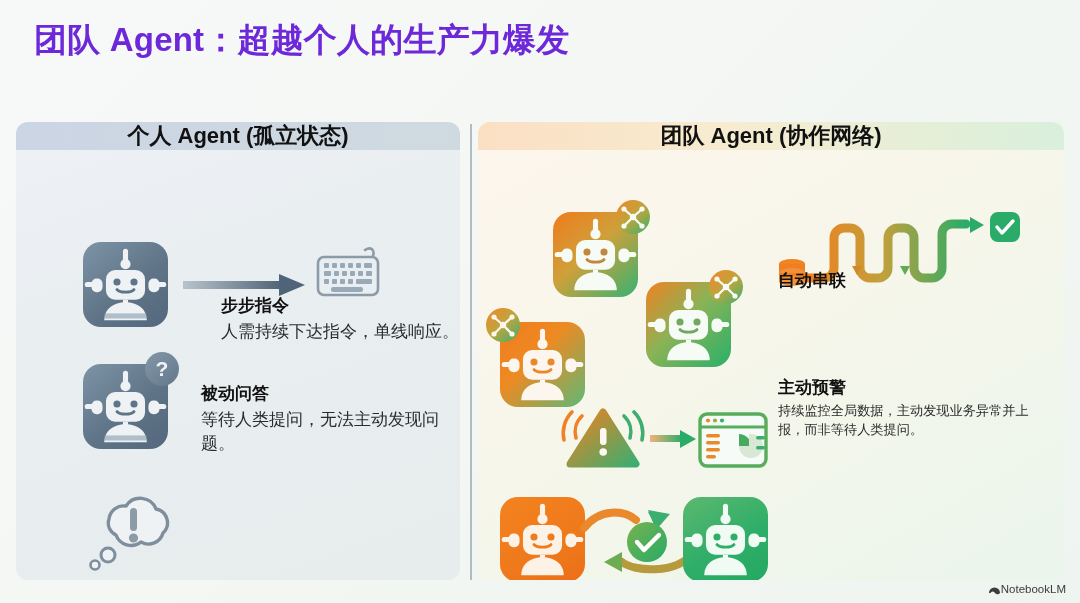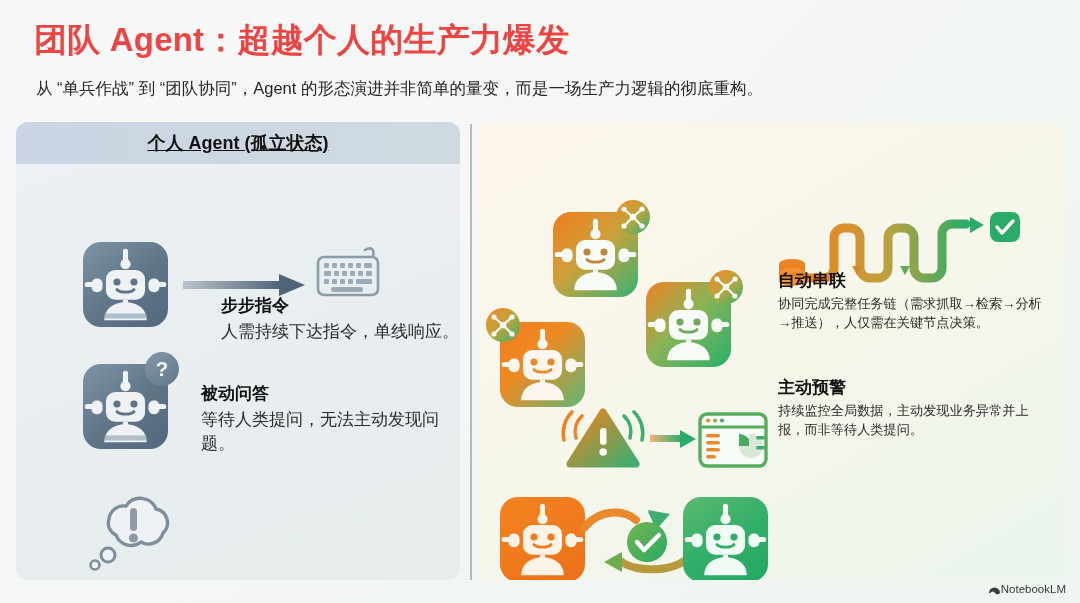--- a/index.html
+++ b/index.html
@@ -7,33 +7,33 @@
   body {
     font-family:"Liberation Sans","DejaVu Sans",sans-serif;
     background:linear-gradient(135deg,#f7f9f8 0%,#f4f7f4 45%,#eef4ef 100%);
     position:relative; overflow:hidden; color:#1b1b1b;
   }
   #stage { position:absolute; inset:0; }
 
   
   .page-title {
     position:absolute; left:34px; top:18px;
-    font-size:33px; font-weight:700; letter-spacing:.2px; color:#ef4444;
+    font-size:33px; font-weight:700; letter-spacing:.2px; color:#6d28d9;
     white-space:nowrap;
   }
   .page-subtitle {
     position:absolute; left:36px; top:78px;
     font-size:16.5px; font-weight:400; color:#262626; white-space:nowrap;
   }
 
   
   .panel { position:absolute; border-radius:12px; overflow:hidden; }
   .panel-head {
-    height:42px; display:flex; align-items:center; justify-content:center;
-    font-size:18px; font-weight:700; color:#111;text-decoration:underline;
+    height:28px; display:flex; align-items:center; justify-content:center;
+    font-size:22px; font-weight:700; color:#111;
   }
   .panel-body { position:absolute; left:0; right:0; top:42px; bottom:0; }
 
   #panel-left { left:16px; top:122px; width:444px; height:458px;
     background:linear-gradient(160deg,#eef1f5 0%,#e9eef1 40%,#e6edec 100%); }
   #panel-left .panel-head {
     background:linear-gradient(90deg,#ccd5e4 0%,#cdd7e2 45%,#cfdae0 100%); }
 
   #panel-right { left:478px; top:122px; width:586px; height:458px;
     background:linear-gradient(150deg,#fdf6ec 0%,#f7f6ea 45%,#eaf5ec 100%); }
@@ -83,21 +83,20 @@
   .watermark svg { display:block; }
 
   .abs { position:absolute; }
 </style>
 </head>
 <body>
 
 <div id="stage">
 
   <div class="page-title">团队 Agent：超越个人的生产力爆发</div>
-  <div class="page-subtitle">从 “单兵作战” 到 “团队协同”，Agent 的形态演进并非简单的量变，而是一场生产力逻辑的彻底重构。</div>
 
   <div class="divider"></div>
 
   <div class="panel" id="panel-left">
     <div class="panel-head">个人 Agent (孤立状态)</div>
     <div class="panel-body">
 
       <div class="l-row" id="l-row-1">
         <div class="robot slate">
           <svg viewBox="0 0 100 100">
@@ -201,20 +200,21 @@
         <div class="item-desc">人需持续下达指令，单线响应。</div>
       </div>
       <div class="l-text-2">
         <div class="item-title">被动问答</div>
         <div class="item-desc">等待人类提问，无法主动发现问题。</div>
       </div>
     </div>
   </div>
 
   <div class="panel" id="panel-right">
+    <div class="panel-head">团队 Agent (协作网络)</div>
     <div class="panel-body">
 
       <div class="abs" style="left:75px; top:48px;">
         <div class="robot mix">
           <svg viewBox="0 0 100 100">
             <g fill="#f6fbf6">
               <rect x="47" y="8" width="6" height="16" rx="3"></rect>
               <circle cx="50" cy="26" r="6"></circle>
               <rect x="27" y="33" width="46" height="35" rx="11"></rect>
               <rect x="10" y="43" width="13" height="16" rx="6"></rect>
@@ -464,21 +464,20 @@
               <path d="M40 56c3 4 17 4 20 0" stroke="#2fae6a" stroke-width="3.4" fill="none" stroke-linecap="round"></path>
             </g>
           </svg>
         </div>
       </div>
     </div>
   </div>
 
   <div class="r-text" id="r-text-1">
     <div class="item-title">自动串联</div>
-    <div class="item-desc">协同完成完整任务链（需求抓取→检索→分析→推送），人仅需在关键节点决策。</div>
   </div>
   <div class="r-text" id="r-text-2">
     <div class="item-title">主动预警</div>
     <div class="item-desc">持续监控全局数据，主动发现业务异常并上报，而非等待人类提问。</div>
   </div>
 
   <div class="watermark">
     <svg width="13" height="13" viewBox="0 0 13 13">
       <path d="M1 11 a5.5 5.5 0 0 1 11 0 a3 3 0 0 1 -5 0 a2.4 2.4 0 0 0 -4.5 0z" fill="#3c3c3c"></path>
     </svg>

